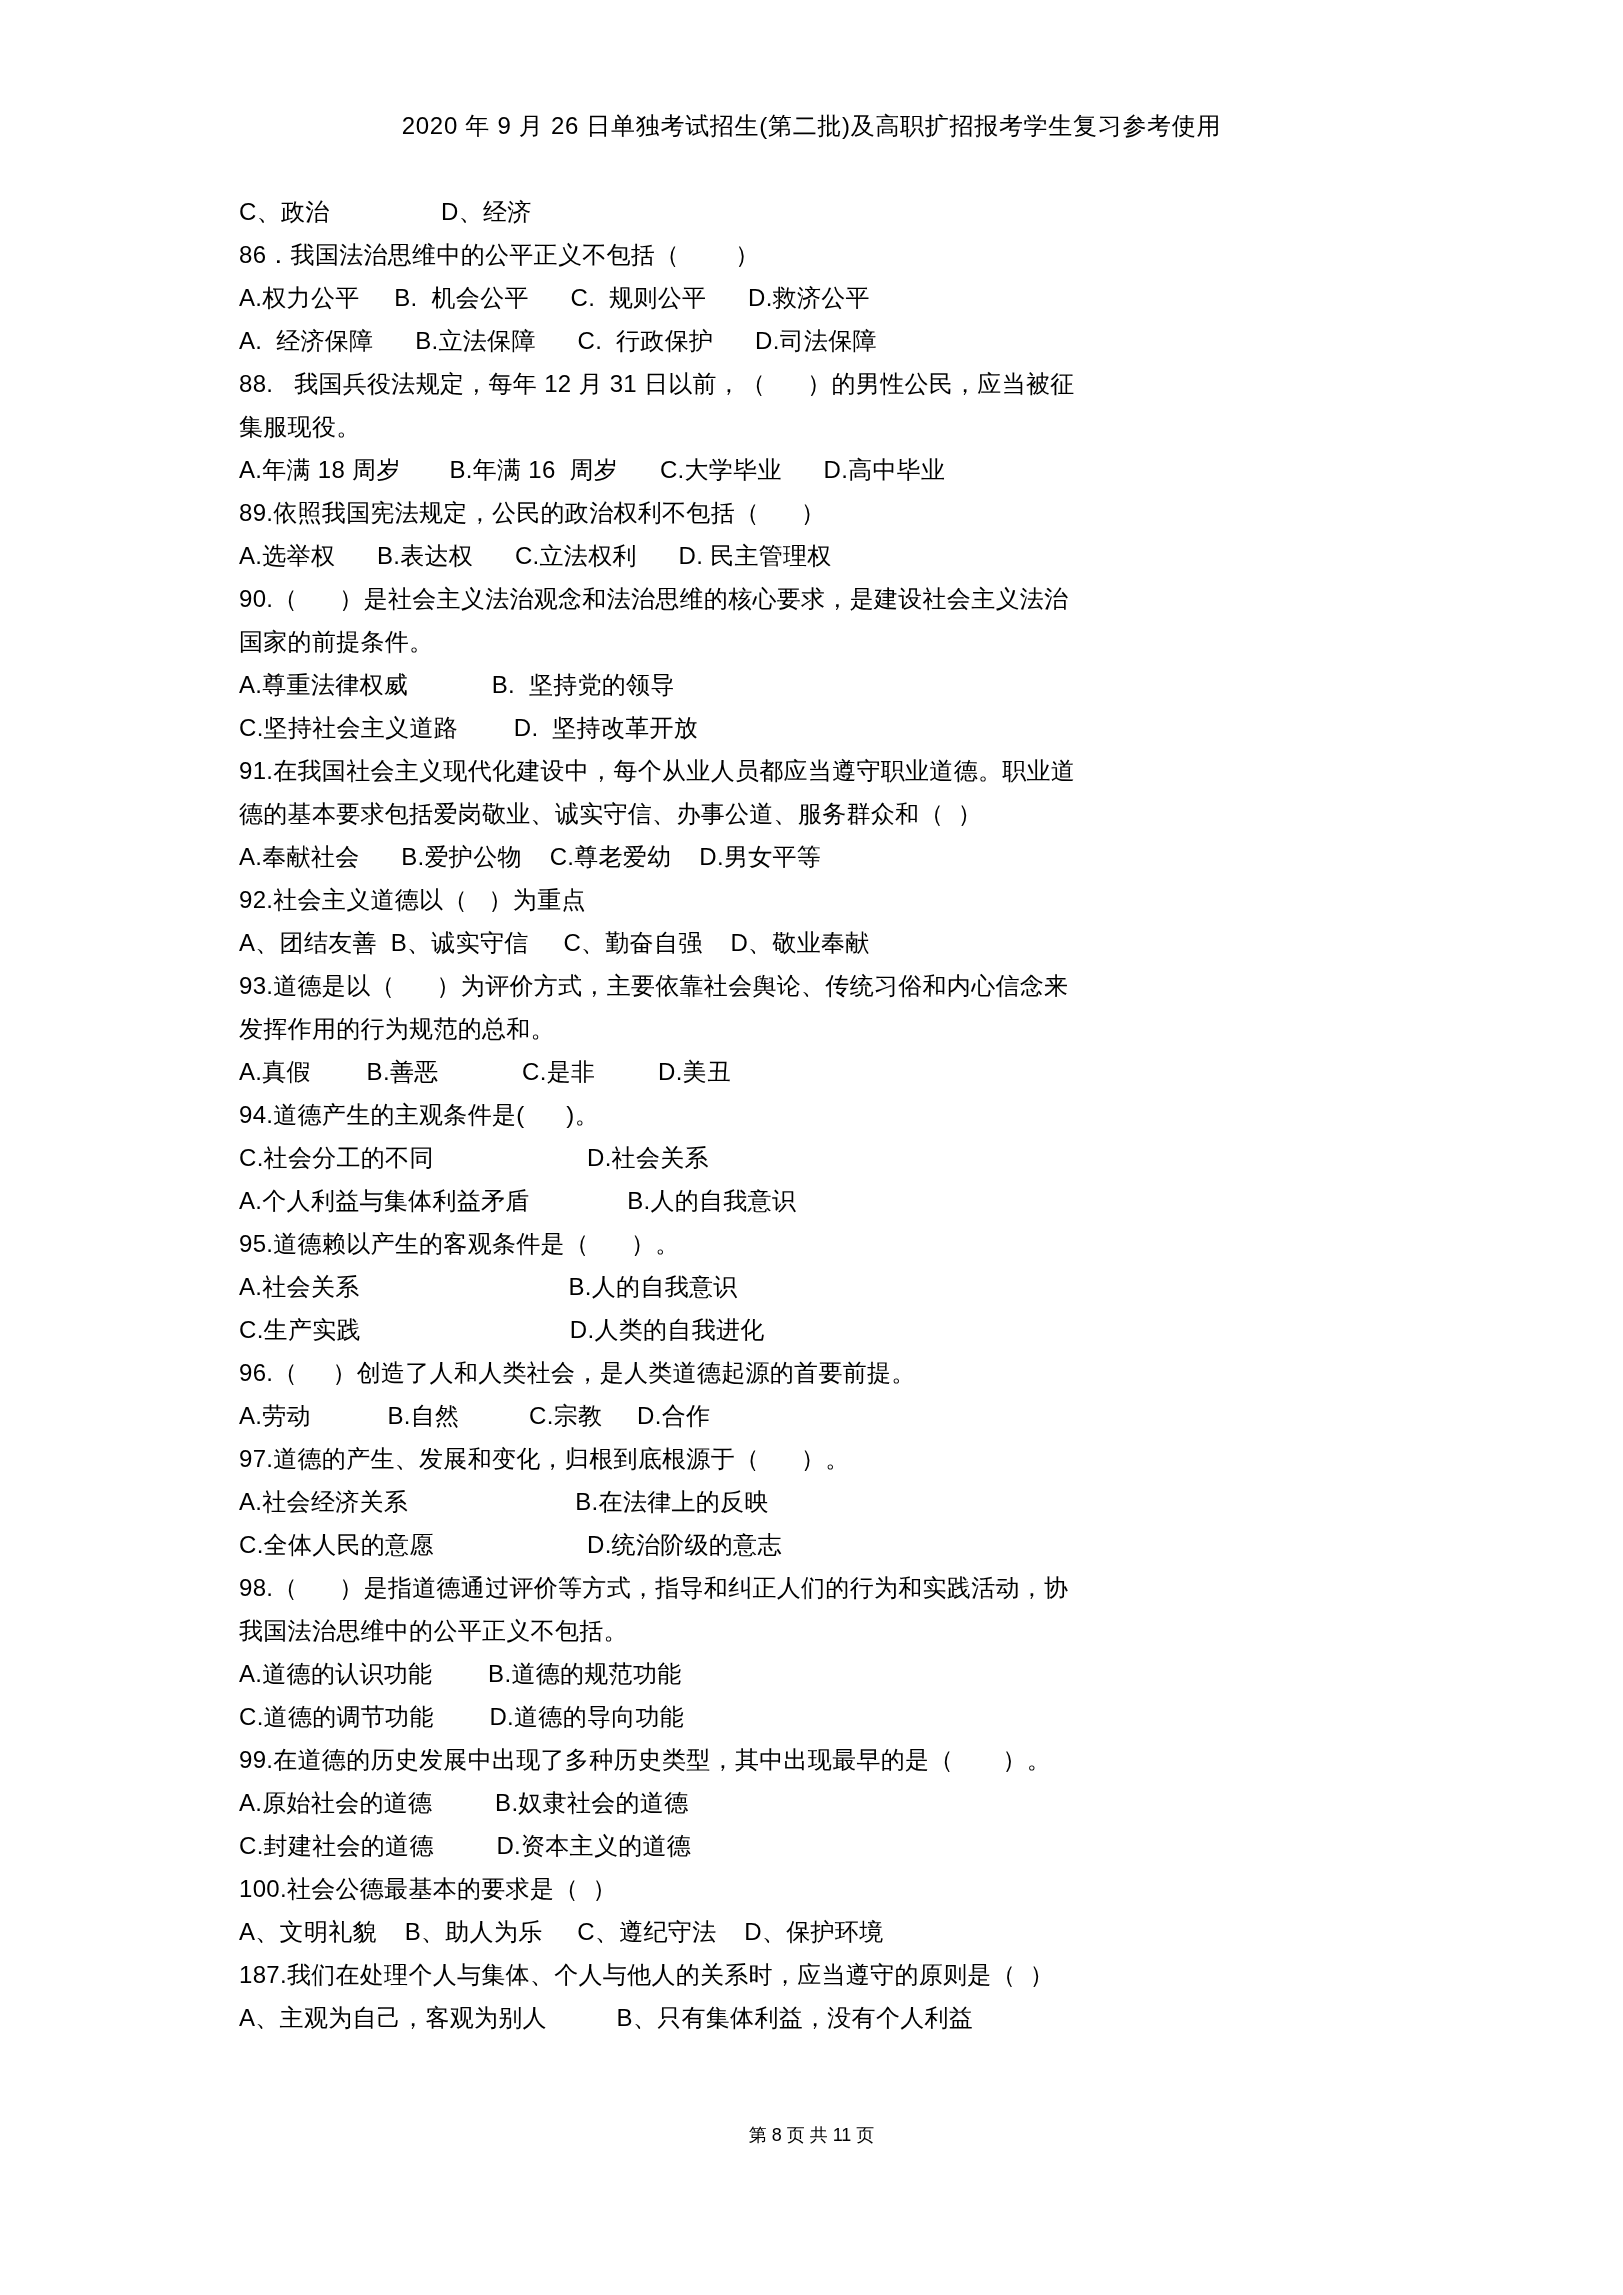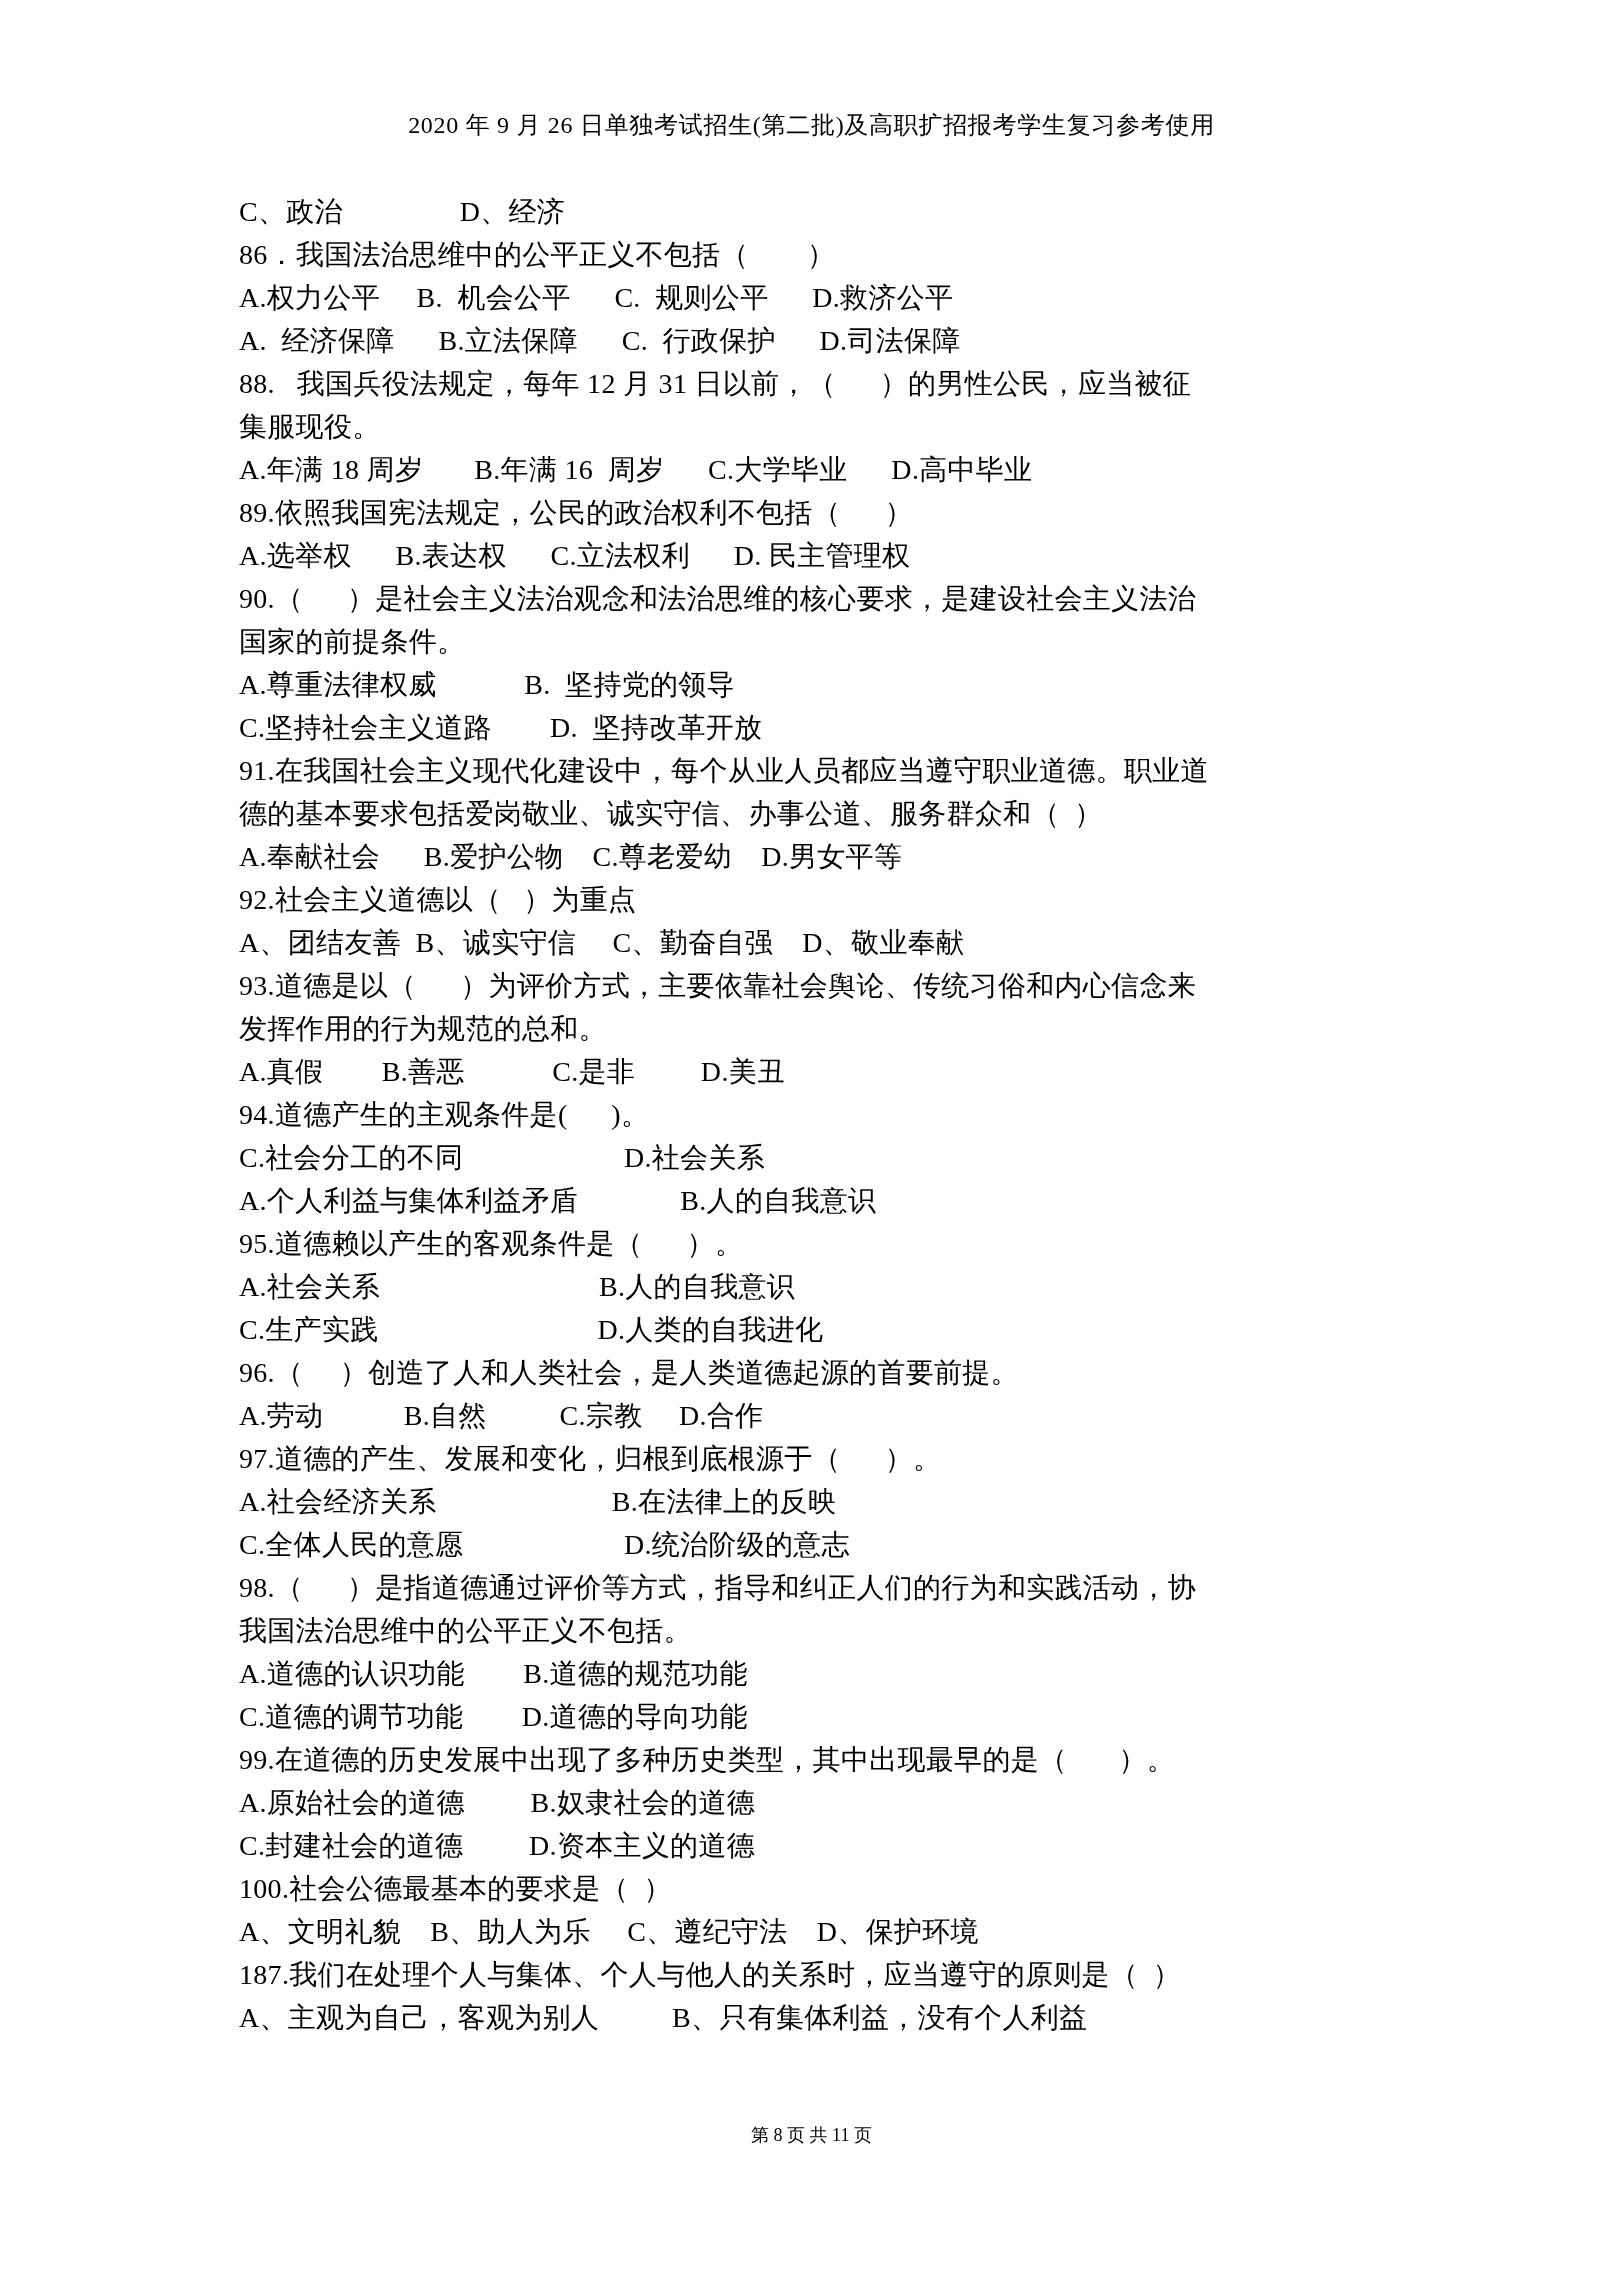--- a/index.html
+++ b/index.html
@@ -6,21 +6,21 @@
     margin: 0;
     padding: 0;
     background: #ffffff;
   }
   .page {
     position: relative;
     width: 1623px;
     height: 2295px;
     background: #ffffff;
     color: #000000;
-    font-family: Liberation Serif, serif;
+    font-family: Liberation Sans, sans-serif;
     overflow: hidden;
   }
   .header {
     position: absolute;
     top: 110px;
     left: 0;
     width: 100%;
     text-align: center;
     font-size: 24px;
     line-height: 31px;
@@ -28,21 +28,21 @@
     white-space: pre;
   }
   .content {
     position: absolute;
     top: 190px;
     left: 239px;
     width: 1158px;
   }
   .line {
     white-space: pre;
-    font-size: 28px;
+    font-size: 24px;
     line-height: 43px;
     height: 43px;
     letter-spacing: 0.3px;
   }
   .footer {
     position: absolute;
     top: 2123px;
     left: 0;
     width: 100%;
     text-align: center;

